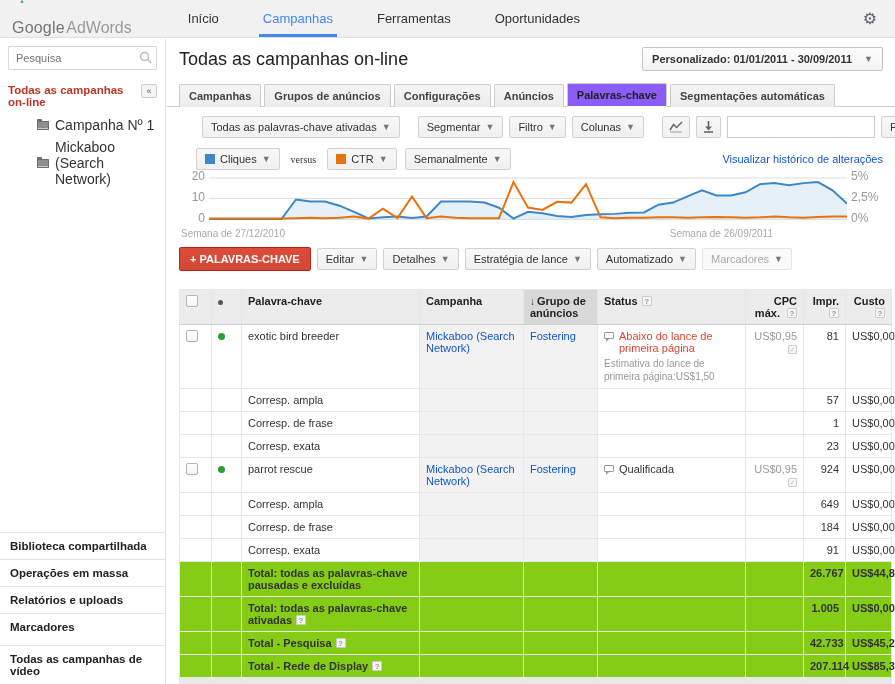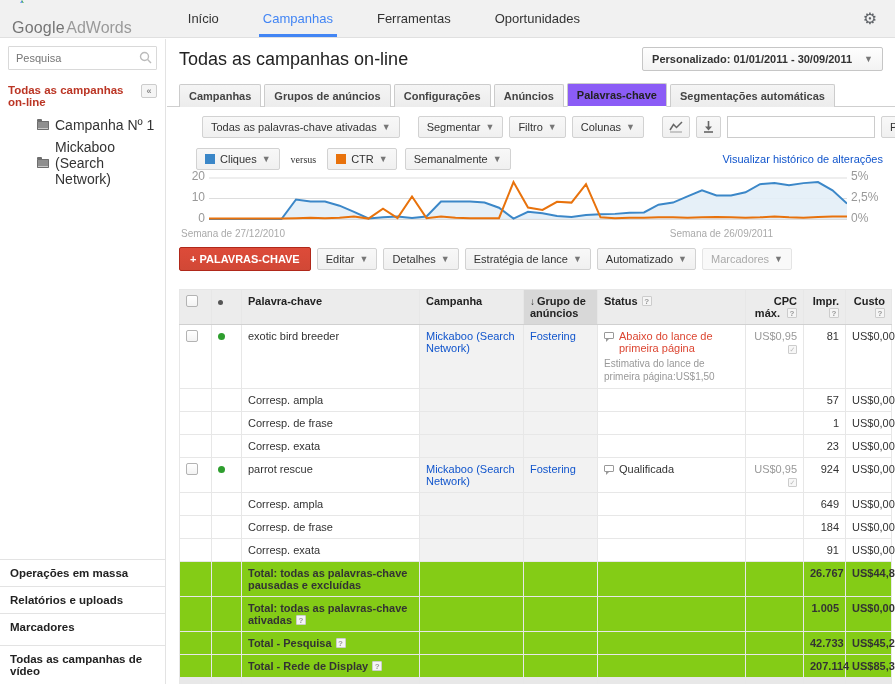--- a/index.html
+++ b/index.html
@@ -157,20 +157,21 @@
   </div>
   <div class="tree-item">
     <span class="folder"></span>
     <span>Campanha Nº 1</span>
   </div>
   <div class="tree-item">
     <span class="folder"></span>
     <span>Mickaboo (Search Network)</span>
   </div>
   <div class="side-bottom">
+    <div class="side-bottom-item">Biblioteca compartilhada</div>
     <div class="side-bottom-item">Operações em massa</div>
     <div class="side-bottom-item">Relatórios e uploads</div>
     <div class="side-bottom-item">Marcadores</div>
     <div class="side-bottom-item side-video">Todas as campanhas de vídeo</div>
   </div>
 </div>
 
 <div class="main">
 
   <div class="title-row">

